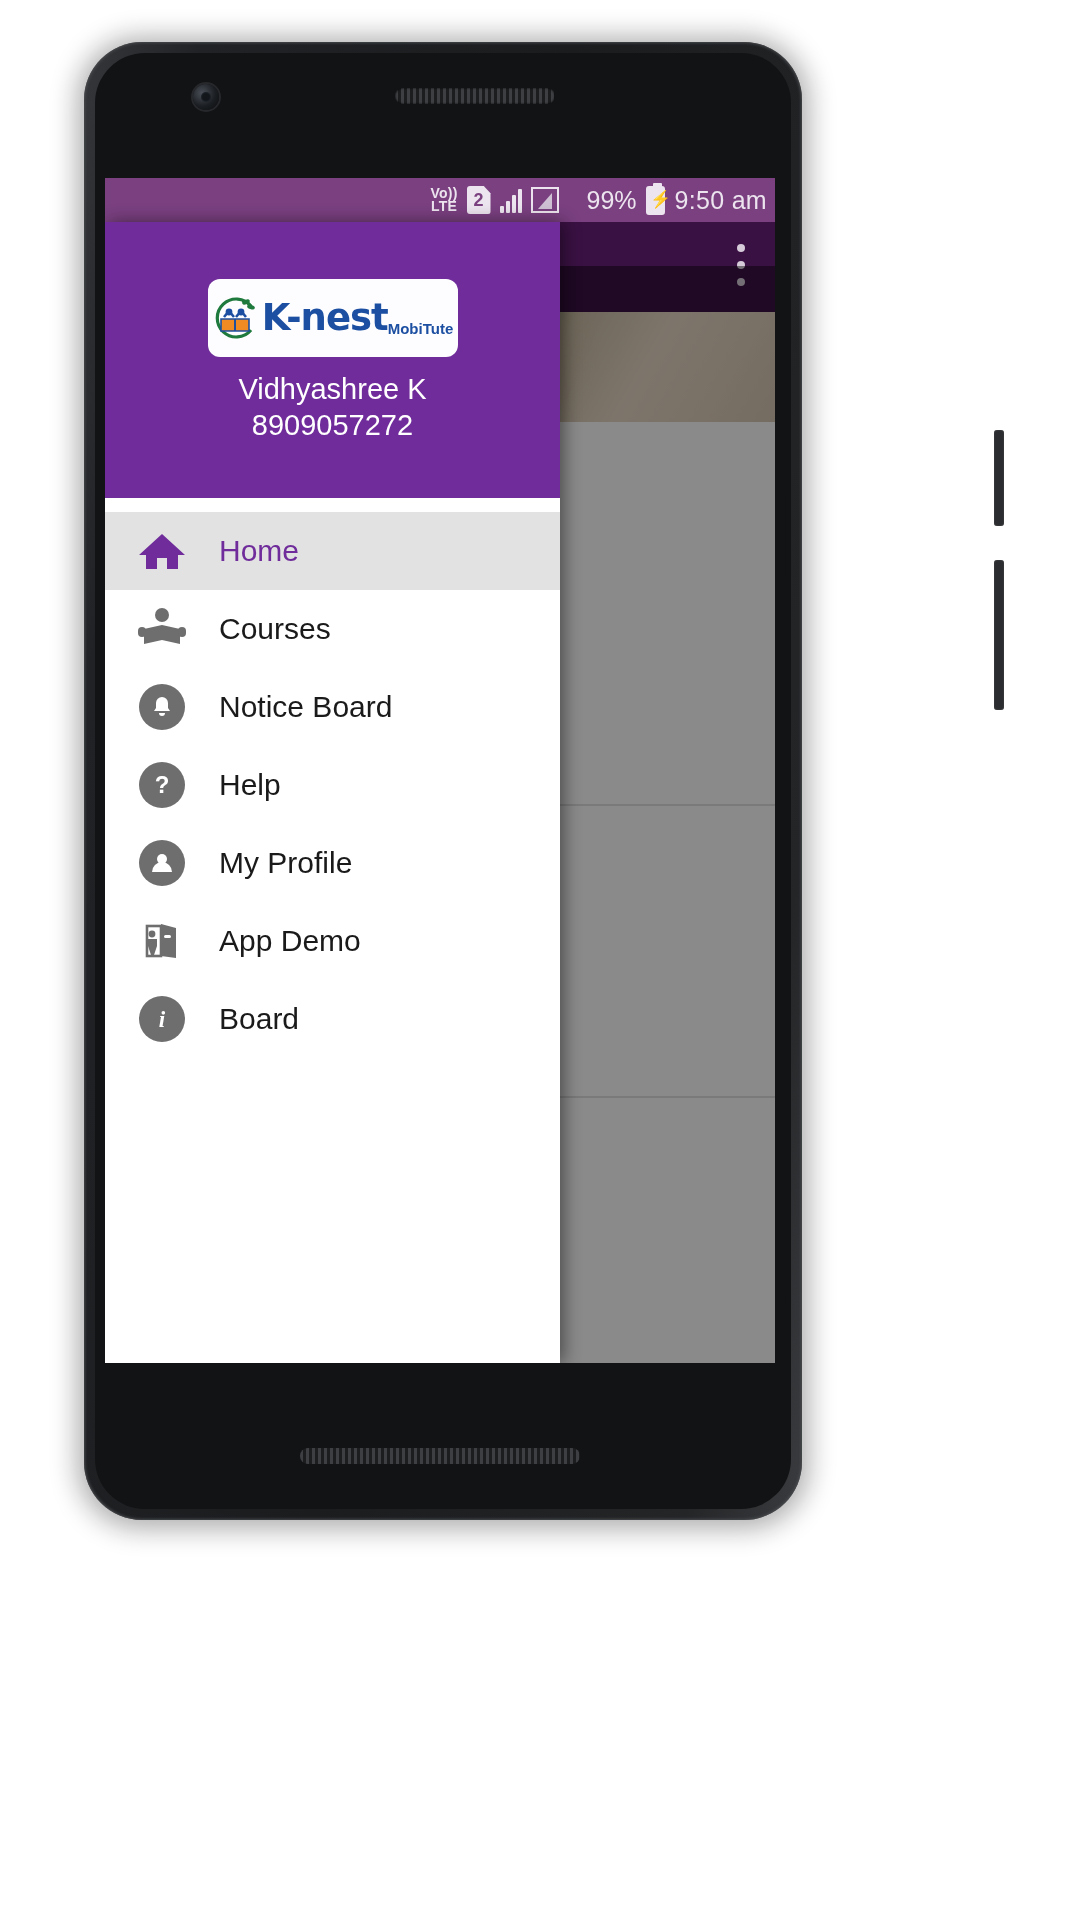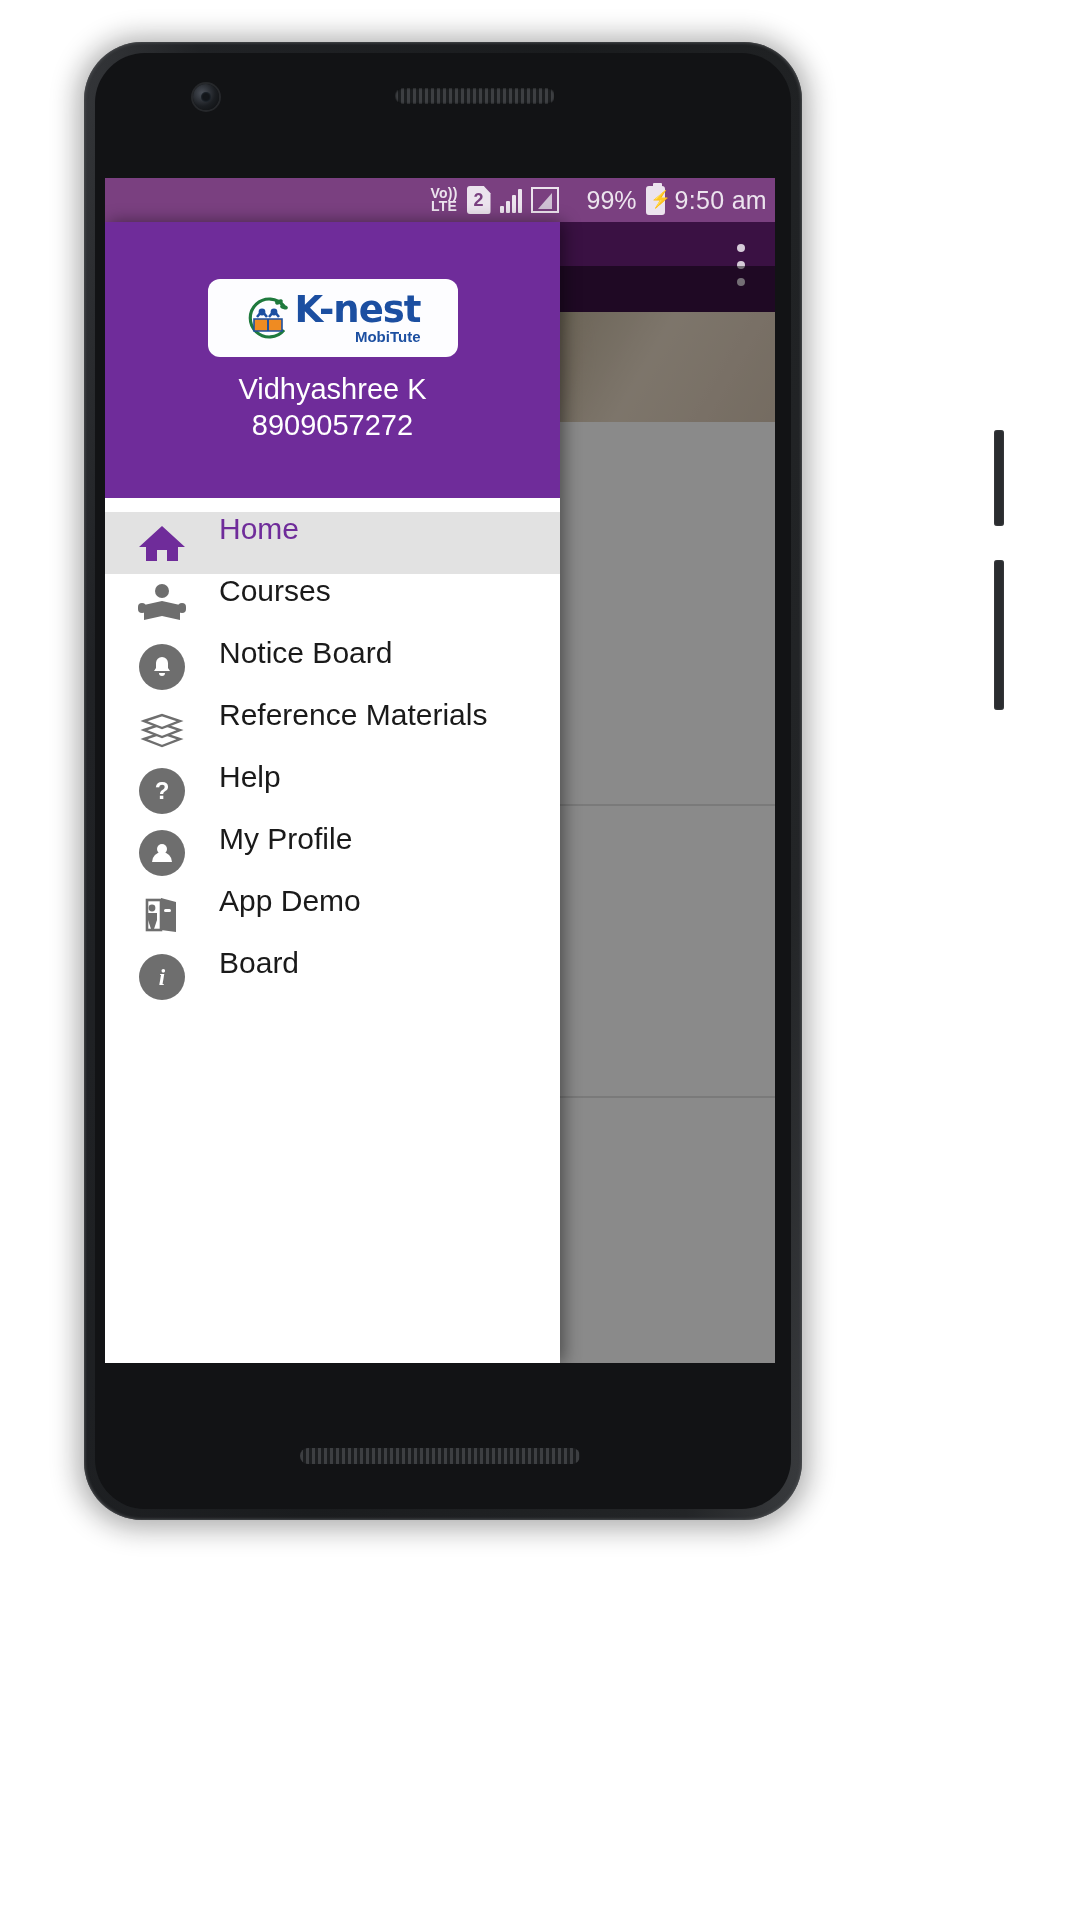--- a/index.html
+++ b/index.html
@@ -99,32 +99,32 @@
           box-shadow:4px 0 16px rgba(0,0,0,.45);}
   .drawer-head{position:relative;width:455px;height:276px;background:#6f2c9a;
                display:flex;flex-direction:column;align-items:center;justify-content:center;}
   .logo-card{width:250px;height:78px;background:#fdfdff;border-radius:12px;
              display:flex;align-items:center;justify-content:center;gap:4px;}
   .drawer-name{margin-top:16px;font-size:29px;color:#ffffff;text-align:center;}
   .drawer-phone{margin-top:3px;font-size:29px;color:#ffffff;}
   .drawer-gap{width:455px;height:14px;background:#ffffff;}
 
   .nav-list{width:455px;}
-  .nav-item{display:flex;height:62px;padding-left:26px;box-sizing:border-box;}
+  .nav-item{display:flex;align-items:center;height:78px;padding-left:26px;box-sizing:border-box;}
   .nav-item.active{background:#e2e2e2;}
   .nav-ico{width:62px;height:62px;display:flex;align-items:center;justify-content:center;flex:0 0 62px;}
   .nav-label{margin-left:26px;font-size:30px;color:#1a1a1a;}
   .nav-item.active .nav-label{color:#6f2c9a;}
 
   .circ{width:46px;height:46px;border-radius:50%;background:#6e6e6e;
         display:flex;align-items:center;justify-content:center;color:#fff;}
 
   
   .kn-mark{position:relative;width:46px;height:46px;flex:0 0 46px;}
-  .kn-text{display:flex;flex-direction:column;align-items:flex-end;line-height:1;}
+  .kn-text{display:flex;align-items:flex-end;line-height:1;}
   .kn-k{font-family:"DejaVu Sans",sans-serif;font-weight:bold;color:#1c4fa1;font-size:37px;letter-spacing:-1px;}
   .kn-sub{font-family:Liberation Sans, sans-serif;font-weight:bold;color:#1c4fa1;font-size:15px;align-self:flex-end;margin-top:1px;}
 </style>
 </head>
 <body>
 
 <div id="scene">
 
   <div class="phone-shadow"></div>
   <div class="phone-body"></div>
@@ -291,32 +291,20 @@
             <div class="circ">
               <svg width="28" height="28" viewBox="0 0 28 28">
                 <path d="M14 4 a6 6 0 0 1 6 6 v5 l2 3 H6 l2-3 v-5 a6 6 0 0 1 6-6z" fill="#ffffff"></path>
                 <path d="M11 20 a3 3 0 0 0 6 0z" fill="#ffffff"></path>
               </svg>
             </div>
           </div>
           <span class="nav-label">Notice Board</span>
         </div>
 
-        <div class="nav-item">
-          <div class="nav-ico">
-            <svg width="52" height="52" viewBox="0 0 52 52">
-              <g fill="#ffffff" stroke="#6e6e6e" stroke-width="2.4">
-                <path d="M8 36 L26 30 L44 36 L26 43 Z"></path>
-                <path d="M8 27 L26 21 L44 27 L26 34 Z"></path>
-                <path d="M8 18 L26 12 L44 18 L26 25 Z"></path>
-              </g>
-            </svg>
-          </div>
-          <span class="nav-label">Reference Materials</span>
-        </div>
 
         <div class="nav-item">
           <div class="nav-ico">
             <div class="circ">
               <svg width="30" height="30" viewBox="0 0 30 30">
                 <text x="15" y="23" font-family="Liberation Sans, sans-serif" font-size="24" font-weight="bold" fill="#ffffff" text-anchor="middle">?</text>
               </svg>
             </div>
           </div>
           <span class="nav-label">Help</span>

